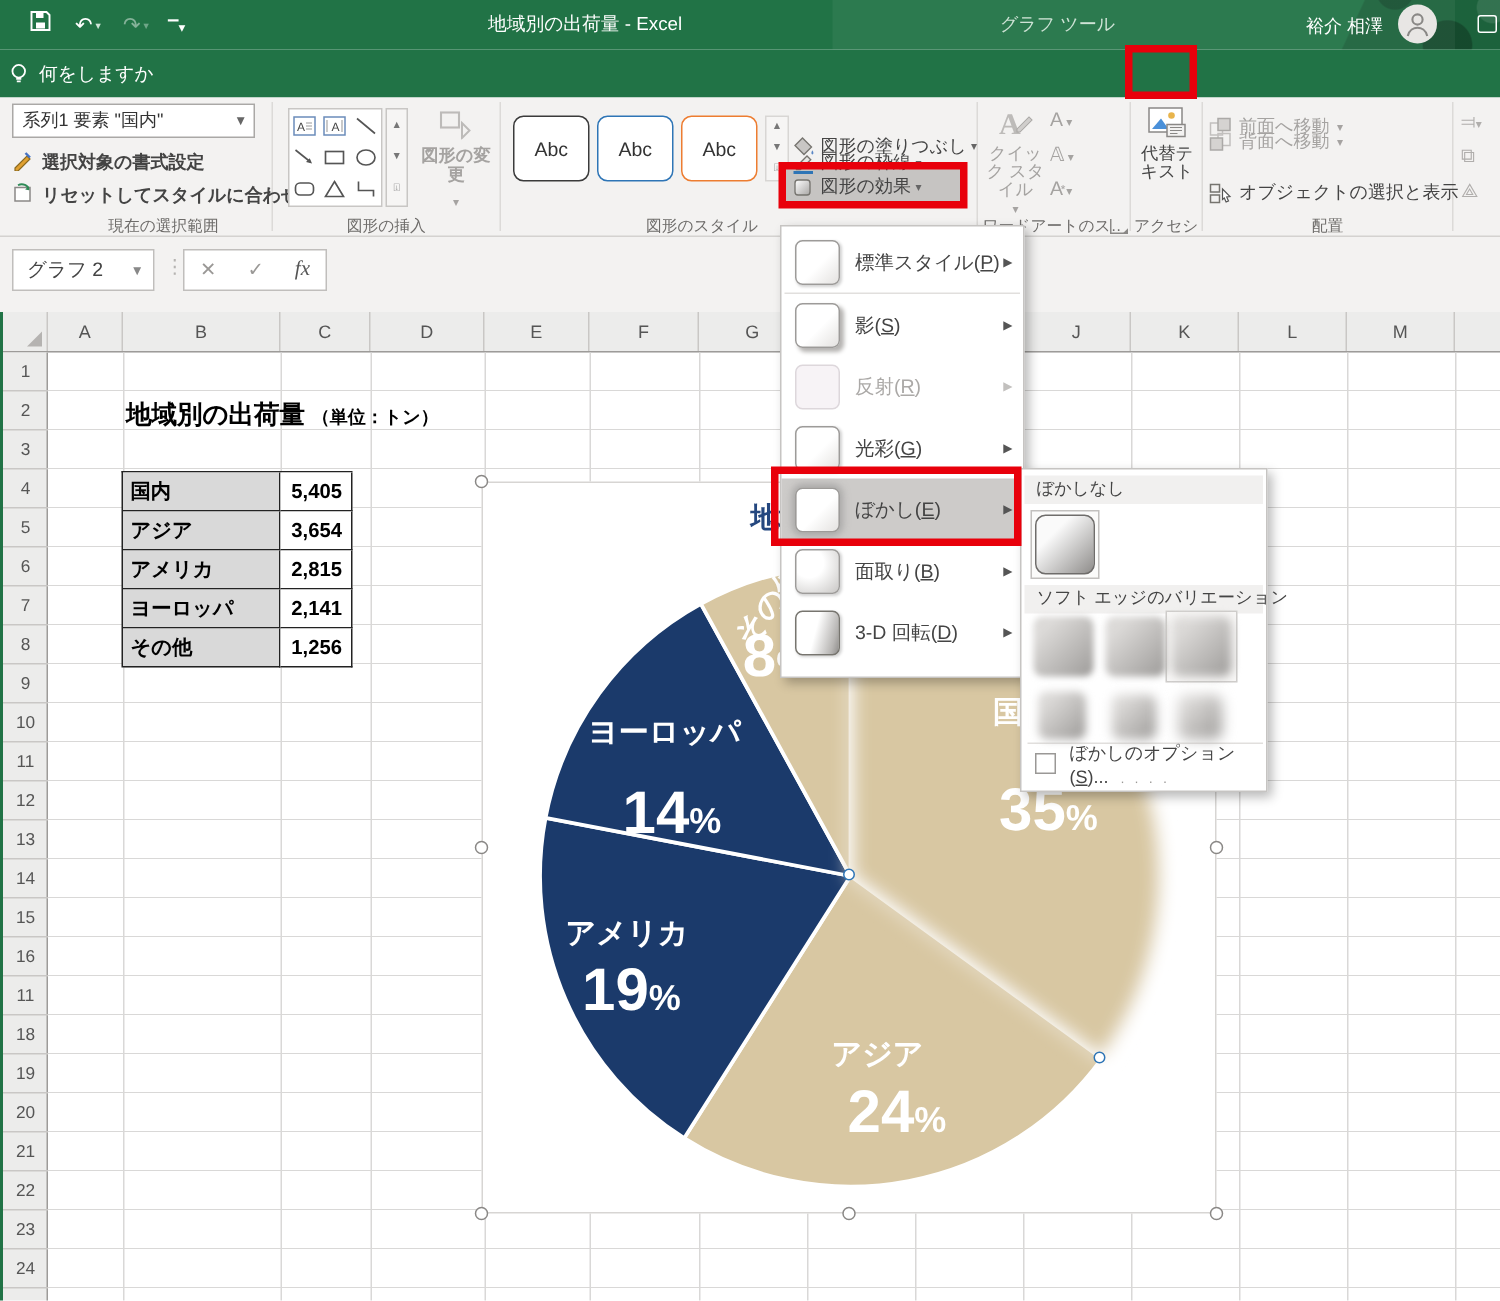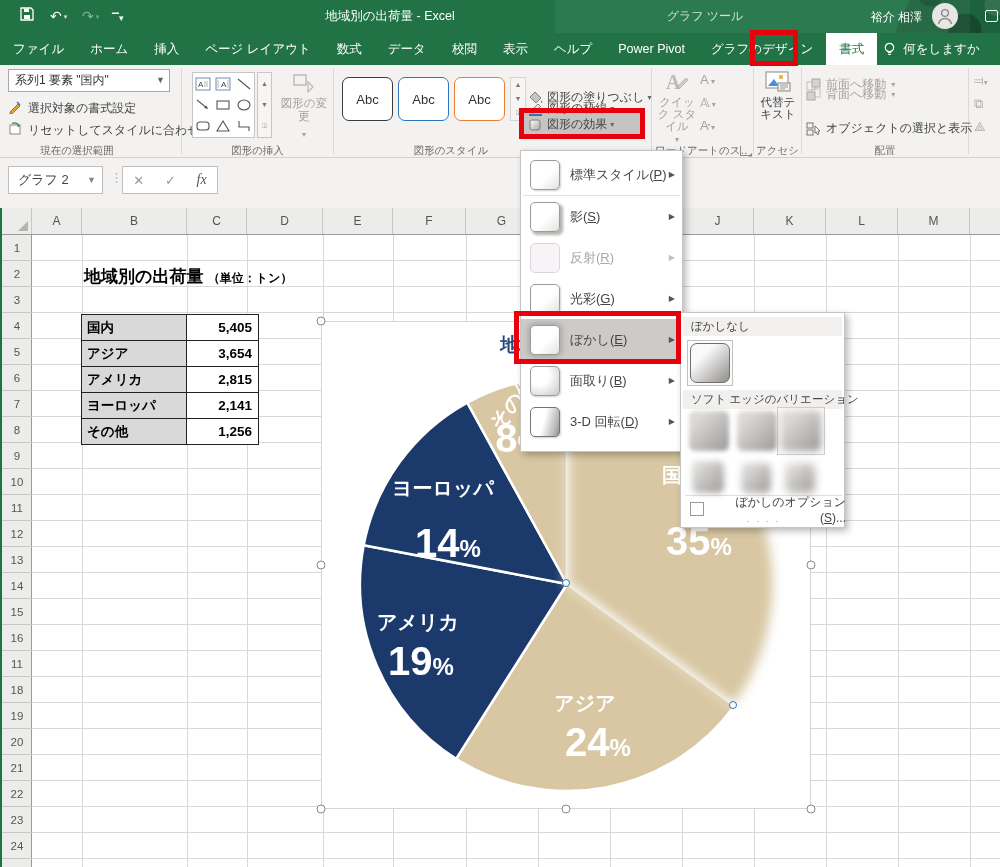--- a/index.html
+++ b/index.html
@@ -1,17 +1,17 @@
 <!DOCTYPE html>
 <html><head>
 <meta charset="utf-8">
 <style>
   * { margin:0; padding:0; box-sizing:border-box; }
   html,body { width:1000px; height:867px; overflow:hidden; font-family:"Liberation Sans","DejaVu Sans",sans-serif; background:#fff; }
-  .abs { position:absolute; }
+  .abs { position:absolute;font-weight:bold; }
   
   #titlebar { position:absolute; left:0; top:0; width:1000px; height:33px; background:#217346; color:#fff; }
   #titlebar .deco { position:absolute; right:0; top:0; width:250px; height:33px;
     background:
       radial-gradient(circle at 215px 30px, rgba(0,0,0,.25) 0 16px, transparent 17px),
       radial-gradient(circle at 245px 5px, rgba(255,255,255,.10) 0 10px, transparent 11px),
       radial-gradient(circle at 180px -6px, rgba(0,0,0,.18) 0 12px, transparent 13px),
       linear-gradient(115deg, transparent 60%, rgba(0,0,0,.15) 60.5%);
   }
   #ctx-band { position:absolute; left:555px; top:0; width:415px; height:65px; background:rgba(255,255,255,.05); }
@@ -80,21 +80,21 @@
     background:repeating-linear-gradient(to bottom, transparent 0 25px, #d9d8d7 25px 26px); }
   .vline { position:absolute; top:0; width:1px; height:632px; background:#d9d8d7; }
   
   #ws-title { position:absolute; left:84px; top:265px; white-space:nowrap; z-index:3; }
   #ws-title .t1 { font-size:17px; font-weight:bold; color:#000; }
   #ws-title .t2 { font-size:12px; font-weight:bold; color:#000; }
   #dtable { position:absolute; left:81px; top:314px; z-index:3; border-top:1px solid #222; border-left:1px solid #222; }
   .trow { display:flex; }
   .tc { height:26px; border-right:1px solid #222; border-bottom:1px solid #222; font-weight:bold; font-size:13.5px; line-height:25px; }
   .tc.lab { width:105px; background:#d9d9d9; padding-left:5px; color:#000; }
-  .tc.val { width:72px; background:#fff; text-align:right; padding-right:6px; color:#000; }
+  .tc.val { width:48px; background:#fff; text-align:right; padding-right:6px; color:#000; }
   
   #chart { position:absolute; left:321px; top:321px; width:490px; height:488px; background:#fff; border:1px solid #d7d5d3; z-index:4; }
   #chart-title { position:absolute; left:0; top:10px; width:490px; text-align:center; font-size:19px; font-weight:bold; color:#24477f; }
   .pielab { position:absolute; color:#fff; text-align:center; white-space:nowrap; transform:translate(-50%,-50%); }
   .pielab .nm { font-size:20px; font-weight:bold; display:block; }
   .pielab .num { font-size:40px; font-weight:bold; }
   .pielab .pc { font-size:24px; font-weight:bold; }
   .handle { position:absolute; width:9px; height:9px; border-radius:50%; background:#fff; border:1px solid #8a8886; transform:translate(-50%,-50%); z-index:5; }
   .pt-handle { position:absolute; width:8px; height:8px; border-radius:50%; background:#fff; border:1.5px solid #2e75b6; transform:translate(-50%,-50%); z-index:5; }
   
@@ -114,21 +114,21 @@
   .mi-sep { height:1px; background:#e1dfdd; margin:0 2px; }
   
   #soft-sub { position:absolute; left:680px; top:312px; width:165px; height:216px; background:#fff; border:1px solid #c6c4c2; box-shadow:3px 3px 7px rgba(0,0,0,.28); z-index:11; }
   .sub-h { position:absolute; left:2px; width:159px; height:19px; background:#f1f0ef; font-size:11.5px; color:#444; line-height:19px; padding-left:8px; white-space:nowrap; }
   #thumb-none { position:absolute; left:6px; top:27px; width:46px; height:46px; border:1px solid #c2c0be; background:#fbfbfa; padding:2px; cursor:pointer; }
   #thumb-none .sq { width:40px; height:40px; border:1px solid #6f6d6b; border-radius:7px; background:linear-gradient(135deg,#fafafa 30%,#8f8d8b); }
   .varsq { position:absolute; border-radius:6px; background:linear-gradient(135deg,#dcdad8 20%,#9d9b99); cursor:pointer; }
   #var-hover { position:absolute; left:96px; top:94px; width:48px; height:48px; border:1px solid #cfcdcb; background:#f8f7f6; }
   #sub-opt { position:absolute; left:0; top:186px; width:165px; height:20px; display:flex; align-items:center; cursor:pointer; }
   #sub-opt .cb { width:14px; height:14px; border:1px solid #9a9896; background:#fff; margin:0 9px 0 9px; flex:none; }
-  #sub-opt .ot { font-size:12px; color:#444;text-align:right; }
+  #sub-opt .ot { font-size:12px; color:#444; }
   #sub-grip { position:absolute; left:0; top:203px; width:165px; text-align:center; font-size:9px; color:#9a9896; letter-spacing:2px; }
   #sub-sep { position:absolute; left:4px; top:182px; width:157px; height:1px; background:#e1dfdd; }
   
   .redbox { position:absolute; border:5px solid #e8000b; z-index:20; pointer-events:none; }
   u { text-decoration:underline; }
 </style>
 </head>
 <body>
 
 <div id="titlebar">
@@ -150,34 +150,20 @@
   <div id="avatar">
     <svg width="20" height="20" viewBox="0 0 20 20">
         <circle cx="10" cy="7" r="3.4" fill="none" stroke="#8a8886" stroke-width="1.4"></circle>
         <path d="M3.5 18c1-4 4-5.5 6.5-5.5s5.5 1.5 6.5 5.5" fill="none" stroke="#8a8886" stroke-width="1.4"></path>
       </svg>
   </div>
   <div id="win-ic"></div>
 </div>
 
 <div id="tabrow">
-  <div id="tabs" style="display:flex">
-      <div class="tab">ファイル</div>
-      <div class="tab">ホーム</div>
-      <div class="tab">挿入</div>
-      <div class="tab">ページ レイアウト</div>
-      <div class="tab">数式</div>
-      <div class="tab">データ</div>
-      <div class="tab">校閲</div>
-      <div class="tab">表示</div>
-      <div class="tab">ヘルプ</div>
-      <div class="tab">Power Pivot</div>
-      <div class="tab">グラフのデザイン</div>
-      <div class="tab sel">書式</div>
-    </div>
   <div id="tellme">
     <svg width="13" height="15" viewBox="0 0 13 15">
         <circle cx="6.5" cy="5.5" r="4.2" fill="none" stroke="#fff" stroke-width="1.2"></circle>
         <path d="M4.8 10.5h3.4M5.2 12.3h2.6" stroke="#fff" stroke-width="1.2"></path>
       </svg>
     <span>何をしますか</span>
   </div>
 </div>
 
 <div id="ribbon">
@@ -204,21 +190,21 @@
   <div class="abs fx-row" style="left:8px; top:54px; width:178px">
     <span class="icon16">
       <svg width="14" height="14" viewBox="0 0 14 14">
           <rect x="2" y="3" width="10" height="9" fill="#fff" stroke="#8a8886"></rect>
           <path d="M4 1.5c3-1.5 7 0 7 3" fill="none" stroke="#2e8b57" stroke-width="1.3"></path>
           <path d="M11 2.2l.4 2.6-2.6-.4z" fill="#2e8b57"></path>
         </svg>
     </span>
     <span class="rbtn-txt">リセットしてスタイルに合わせる</span>
   </div>
-  <div class="glabel" style="left:12px; width:130px">現在の選択範囲</div>
+  <div class="glabel" style="left:44px; width:130px">現在の選択範囲</div>
 
   <div id="shape-gallery">
       <div class="sg-cell">
         <svg width="16" height="14">
           <rect x="1" y="1" width="14" height="12" fill="none" stroke="#6b8cba"></rect>
           <text x="3" y="10" font-size="8" fill="#444">A</text>
           <path d="M9 5h4M9 7h4M9 9h4" stroke="#999" stroke-width=".7"></path>
         </svg>
       </div>
       <div class="sg-cell">
@@ -310,21 +296,21 @@
         <defs>
           <linearGradient id="g1" x1="0" y1="0" x2="1" y2="1">
             <stop offset="0" stop-color="#fff"></stop>
             <stop offset="1" stop-color="#a8a6a4"></stop>
           </linearGradient>
         </defs>
       </svg>
     <span class="rbtn-txt">図形の効果</span>
       <span class="dd2">▾</span>
   </div>
-  <div class="glabel" style="left:396px; width:110px">図形のスタイル</div>
+  <div class="glabel" style="left:413px; width:110px">図形のスタイル</div>
 
   <div class="big-btn" style="left:656px; width:42px">
     <svg width="26" height="24" viewBox="0 0 26 24">
         <text x="2" y="19" font-size="20" font-weight="bold" fill="#bdbbb9" font-family="serif">A</text>
         <path d="M14 16l8-8 2 2-8 8h-2z" fill="#d0cecc" stroke="#a8a6a4" stroke-width=".7"></path>
       </svg>
     <div style="line-height:12px">クイック スタイル</div>
     <span style="font-size:8px">▾</span>
   </div>
   <div class="small-a" style="top:7px">A<span style="font-size:8px"> ▾</span></div>

